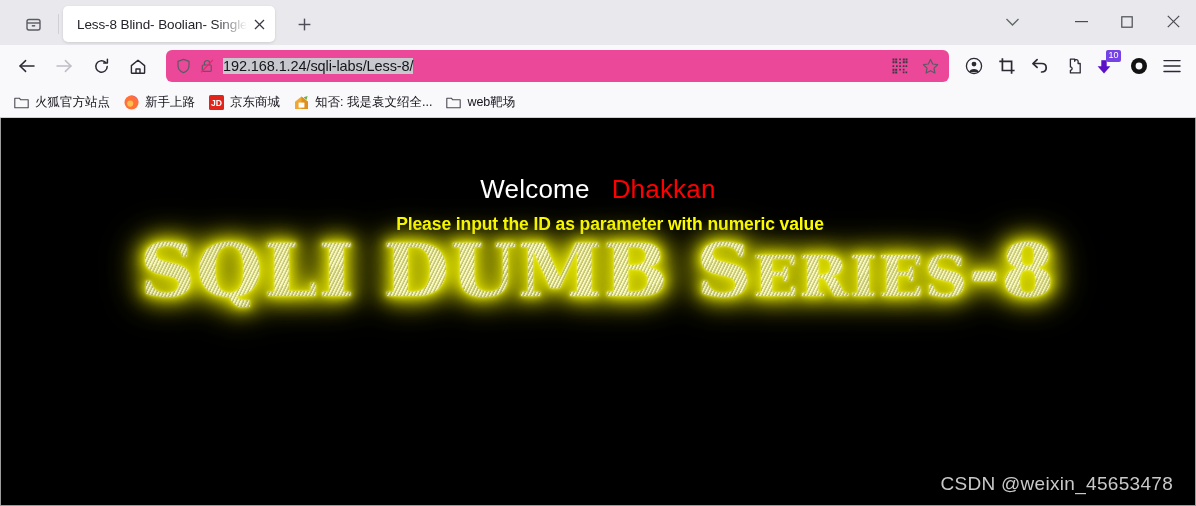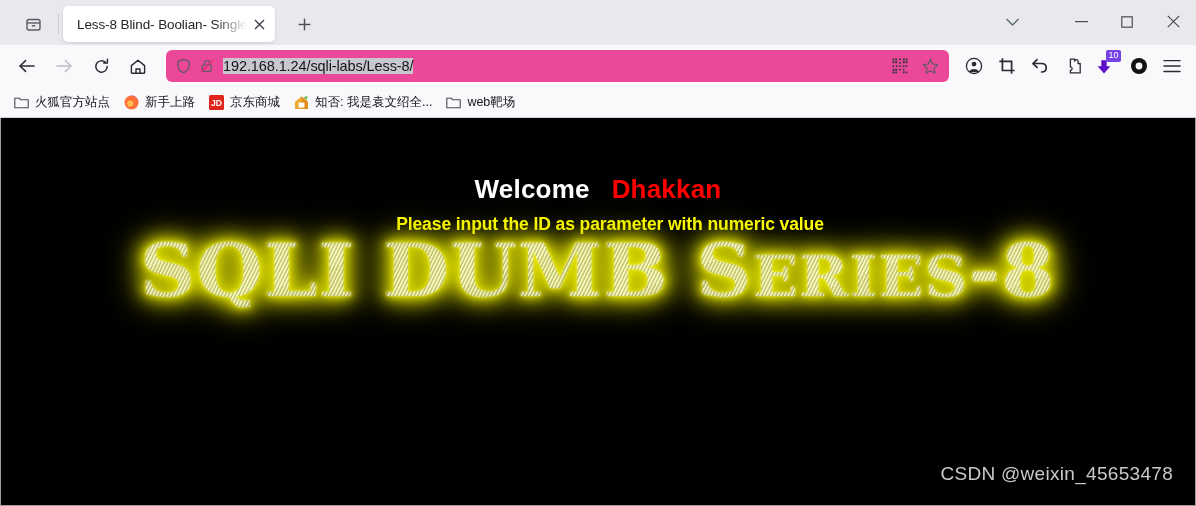--- a/index.html
+++ b/index.html
@@ -244,21 +244,21 @@
     position: relative;
     overflow: hidden;
     border-left: 1px solid #9c9c9c;
     border-right: 1px solid #9c9c9c;
     border-bottom: 1px solid #9c9c9c;
   }
   .welcome-line {
     text-align: center;
     margin-top: 56px;
     font-size: 26px;
-    font-weight: bold;
+    font-weight: normal;
     letter-spacing: 0.2px;
   }
   .welcome-word { color: #ffffff; }
   .dhakkan-word { color: #ff0000; margin-left: 22px; }
   .subtitle {
     text-align: center;
     margin-top: 9px;
     color: #ffff00;
     font-size: 17.5px;
     font-weight: bold;
@@ -294,21 +294,21 @@
       drop-shadow(0 0 5px #e8e800)
       drop-shadow(0 0 9px #d4d400)
       drop-shadow(0 0 14px #b8b800);
     transform: scaleX(1.06);
   }
   .bigart .smallcap { font-size: 56px; }
 
   .watermark {
     position: absolute;
     right: 22px;
-    bottom: 20px;
+    bottom: 10px;
     color: #c9c9c9;
     font-size: 19px;
     letter-spacing: 0.3px;
   }
 
   svg { display: block; }
 </style>
 </head>
 <body>
 

